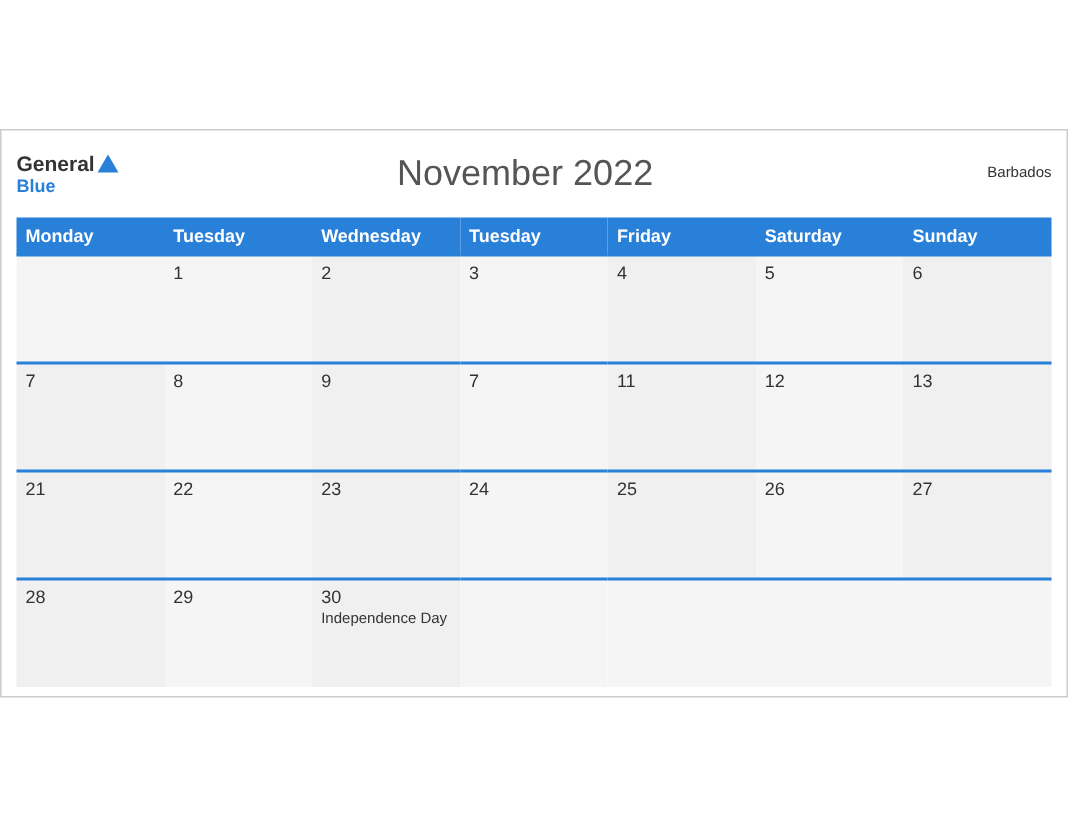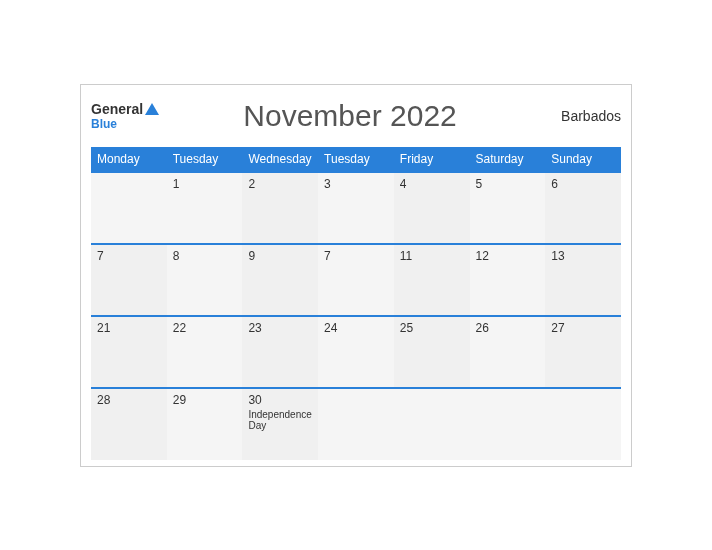--- a/index.html
+++ b/index.html
@@ -7,21 +7,21 @@
       font-family: Arial, sans-serif;
       background: #fff;
       display: flex;
       justify-content: center;
       align-items: center;
       width: 712px;
       height: 550px;
       overflow: hidden;
     }
     .calendar-wrapper {
-      width: 552px;
+      width: 712px;
       background: #fff;
       border: 1px solid #ccc;
       padding: 10px 10px 6px 10px;
     }
     .calendar-header {
       display: flex;
       align-items: center;
       justify-content: space-between;
       margin-bottom: 10px;
       padding: 4px 0;
@@ -49,41 +49,41 @@
       border-right: 7px solid transparent;
       border-bottom: 12px solid #2980d9;
       margin-left: 2px;
       vertical-align: middle;
     }
     .logo-line {
       display: flex;
       align-items: center;
     }
     .month-title {
-      font-size: 30px;
+      font-size: 24px;
       color: #555;
       font-weight: normal;
       text-align: center;
       flex: 1;
     }
     .country-name {
-      font-size: 14px;
+      font-size: 10px;
       color: #333;
       text-align: right;
       min-width: 80px;
     }
     .calendar-grid {
       width: 100%;
       border-collapse: collapse;
     }
     .calendar-grid thead tr th {
       background: #2980d9;
       color: #fff;
       font-size: 12px;
-      font-weight: normal;
+      font-weight: bold;
       padding: 5px 6px;
       text-align: left;
       border: none;
     }
     .calendar-grid tbody tr {
       border-top: 2px solid #2980d9;
     }
     .calendar-grid tbody td {
       width: 14.28%;
       height: 72px;

